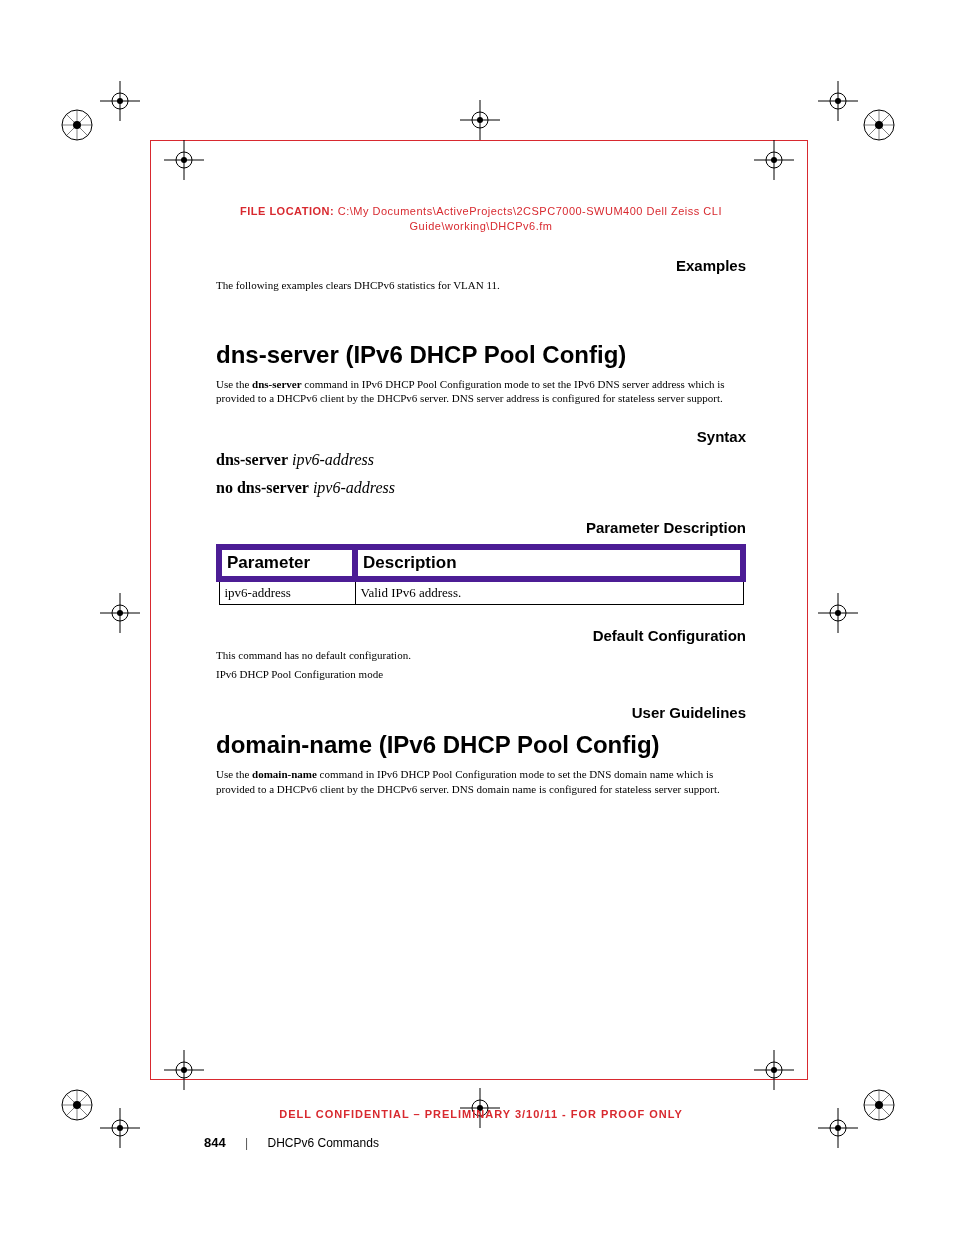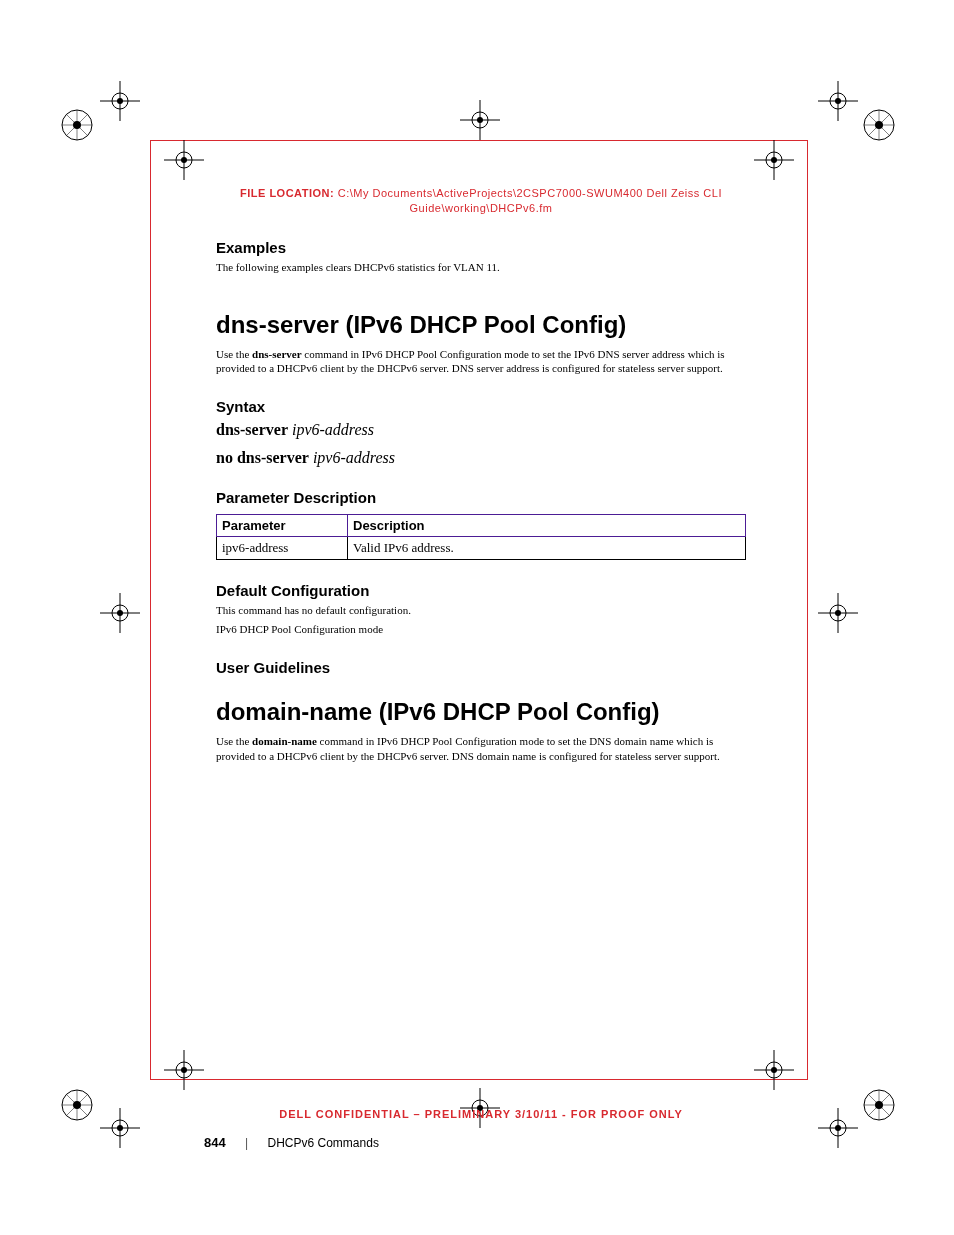--- a/index.html
+++ b/index.html
@@ -16,71 +16,72 @@
     position: absolute;
     top: 140px;
     left: 150px;
     width: 658px;
     height: 940px;
     border: 1px solid #d8292f;
     box-sizing: border-box;
   }
   .content {
     position: absolute;
-    top: 186px;
+    top: 204px;
     left: 216px;
     width: 530px;
   }
   .file-loc {
     color: #d8292f;
     font-family: Arial, Helvetica, sans-serif;
     font-size: 11px;
     text-align: center;
     letter-spacing: 0.5px;
     line-height: 1.4;
   }
   .file-loc .lbl { font-weight: bold; }
   .section-head {
     font-family: Arial, Helvetica, sans-serif;
     font-weight: bold;
     font-size: 15px;
     margin-top: 22px;
     margin-bottom: 2px;
+    text-align: right;
   }
   .body-text {
     font-size: 11px;
     line-height: 1.35;
     margin-top: 4px;
   }
   .cmd-title {
     font-family: Arial, Helvetica, sans-serif;
     font-weight: bold;
     font-size: 24px;
-    margin-top: 36px;
+    margin-top: 48px;
     margin-bottom: 8px;
   }
   .syntax-line {
     font-size: 16px;
     margin-top: 6px;
   }
   .syntax-line .bold { font-weight: bold; }
   .syntax-line .ital { font-style: italic; }
   table.param {
     border-collapse: collapse;
     width: 100%;
     margin-top: 8px;
     font-size: 13px;
   }
   table.param th {
     font-family: Arial, Helvetica, sans-serif;
     font-weight: bold;
     text-align: left;
-    border: 1px solid #4c1d95;
+    border: 6px solid #4c1d95;
     padding: 3px 5px;
-    font-size: 13px;
+    font-size: 17px;
   }
   table.param td {
     border: 1px solid #000;
     padding: 3px 5px;
     font-family: Georgia, serif;
   }
   table.param td:first-child, table.param th:first-child { width: 120px; }
   .confidential {
     color: #d8292f;
     font-family: Liberation Sans, sans-serif;
@@ -301,21 +302,21 @@
   </tbody>
     </table>
 
   <div class="section-head">Default Configuration</div>
   <div class="body-text">This command has no default configuration.</div>
 
   <div class="body-text"> IPv6 DHCP Pool Configuration mode</div>
 
   <div class="section-head">User Guidelines</div>
 
-  <div class="cmd-title" style="margin-top:22px;">domain-name (IPv6 DHCP Pool Config)</div>
+  <div class="cmd-title" style="margin-top:10px;">domain-name (IPv6 DHCP Pool Config)</div>
   <div class="body-text">
     <span>Use the </span><b>domain-name</b><span> command in IPv6 DHCP Pool Configuration mode to set the DNS domain name which is provided to a DHCPv6 client by the DHCPv6 server. DNS domain name is configured for stateless server support.</span>
   </div>
 
 </div>
 
 <div class="confidential">DELL CONFIDENTIAL – PRELIMINARY 3/10/11 - FOR PROOF ONLY</div>
 
 <div class="footer">
   <span class="pnum">844</span>

